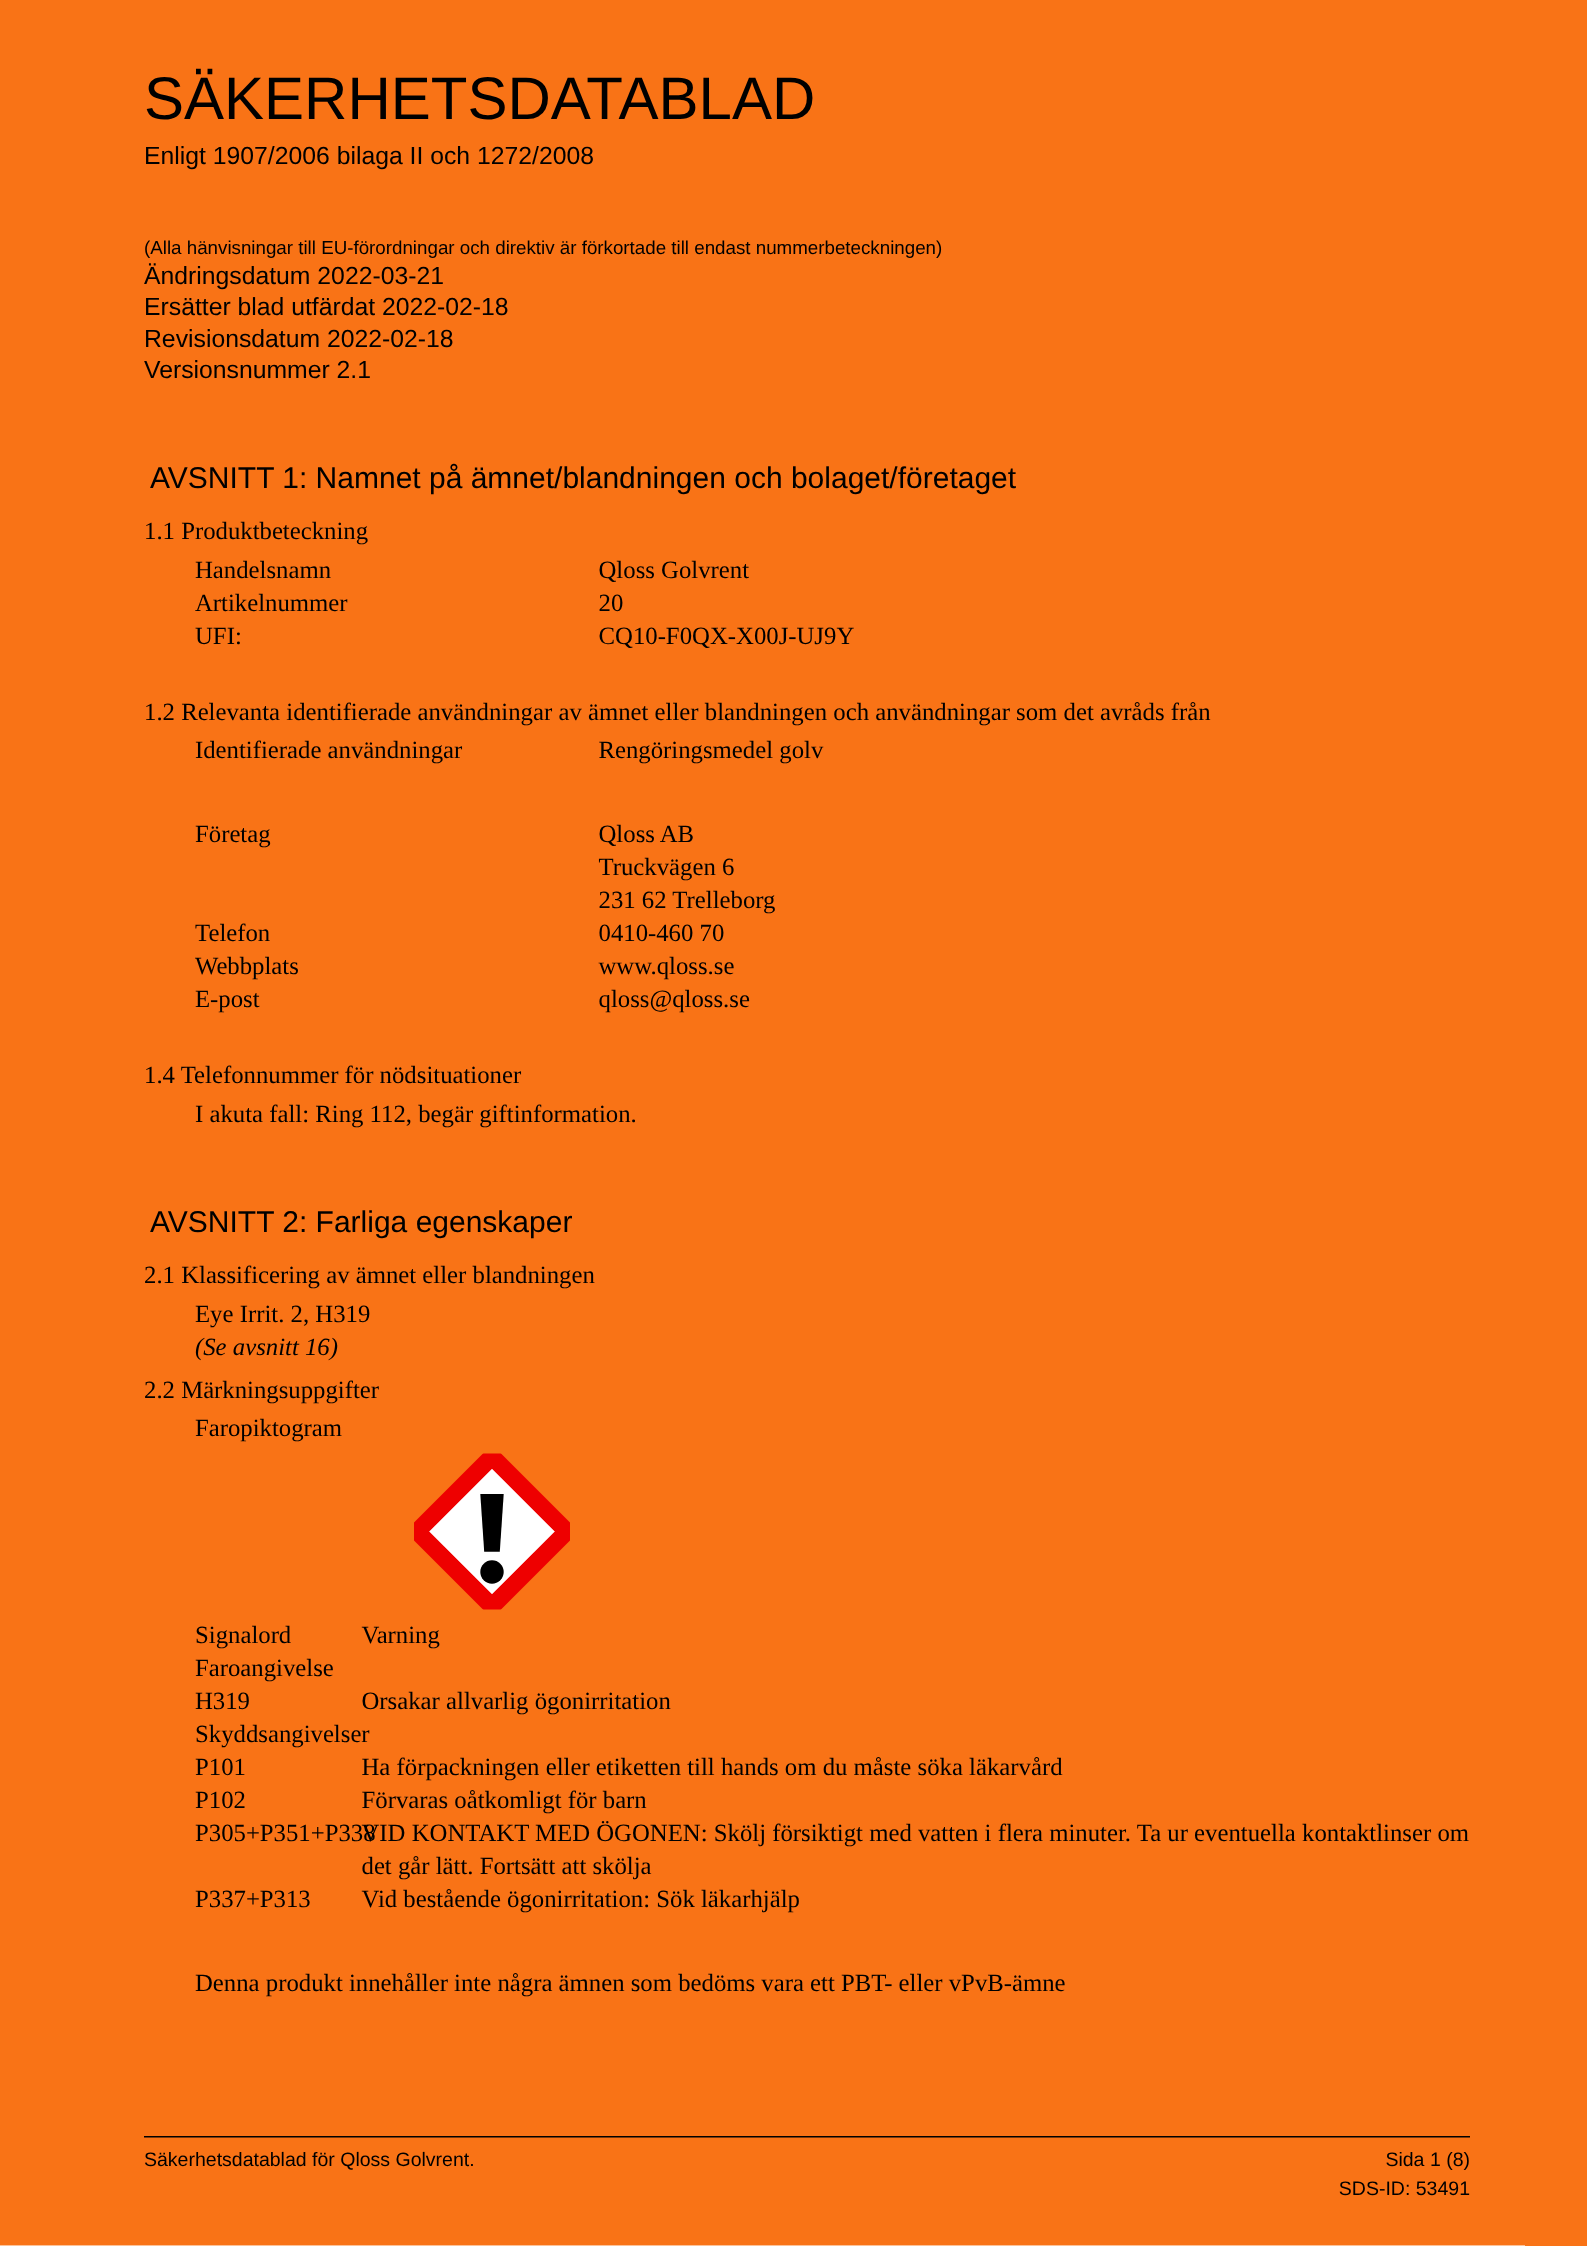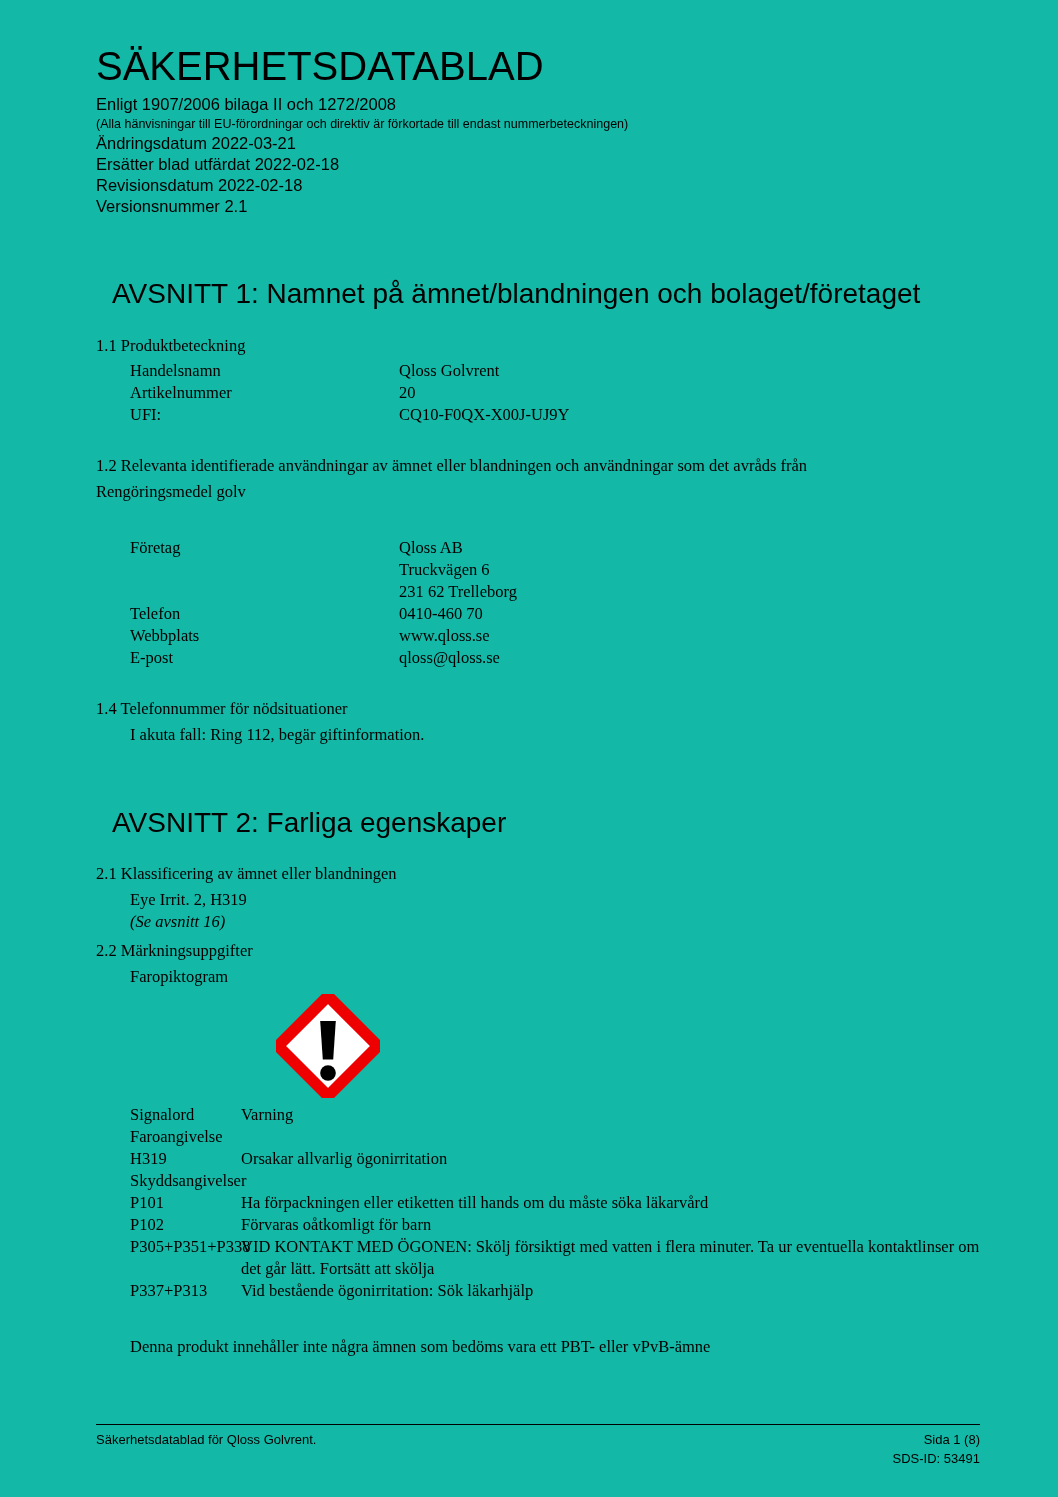--- a/index.html
+++ b/index.html
@@ -8,21 +8,21 @@
     background: #ffffff;
   }
   body {
     font-family: "Liberation Serif", serif;
     color: #000000;
   }
   .page {
     position: relative;
     width: 1058px;
     height: 1497px;
-    background: #14b8a6;
+    background: #f97316;
     box-sizing: border-box;
     overflow: hidden;
   }
   .content {
     position: absolute;
     left: 96px;
     top: 46px;
     width: 884px;
   }
 
@@ -37,29 +37,30 @@
   }
   .hdr-line {
     font-family: "Liberation Sans", sans-serif;
     font-size: 16.5px;
     line-height: 21px;
     white-space: nowrap;
   }
   .hdr-line.small {
     font-size: 12.5px;
     line-height: 18px;
+    margin-top: 41px;
   }
 
   
   .section-heading {
     font-family: "Liberation Sans", sans-serif;
-    font-size: 28px;
+    font-size: 20px;
     font-weight: normal;
     line-height: 1.1;
-    margin: 16px;
+    margin: 4px;
   }
   .sub-heading {
     font-family: "Liberation Serif", serif;
     font-size: 16.5px;
     font-weight: normal;
     line-height: 1.25;
     margin: 0;
   }
 
   
@@ -159,20 +160,21 @@
     <div class="row cols-a">
       <div class="lbl">UFI:</div>
       <div class="val">CQ10-F0QX-X00J-UJ9Y</div>
     </div>
 
     <div class="sp-30"></div>
 
     <h3 class="sub-heading">1.2 Relevanta identifierade användningar av ämnet eller blandningen och användningar som det avråds från</h3>
     <div class="sp-4"></div>
     <div class="row cols-a">
+      <div class="lbl">Identifierade användningar</div>
       <div class="val">Rengöringsmedel golv</div>
     </div>
 
     <div class="sp-30"></div>
 
     <div class="sp-4"></div>
     <div class="row cols-a">
       <div class="lbl">Företag</div>
       <div class="val">Qloss AB</div>
     </div>

